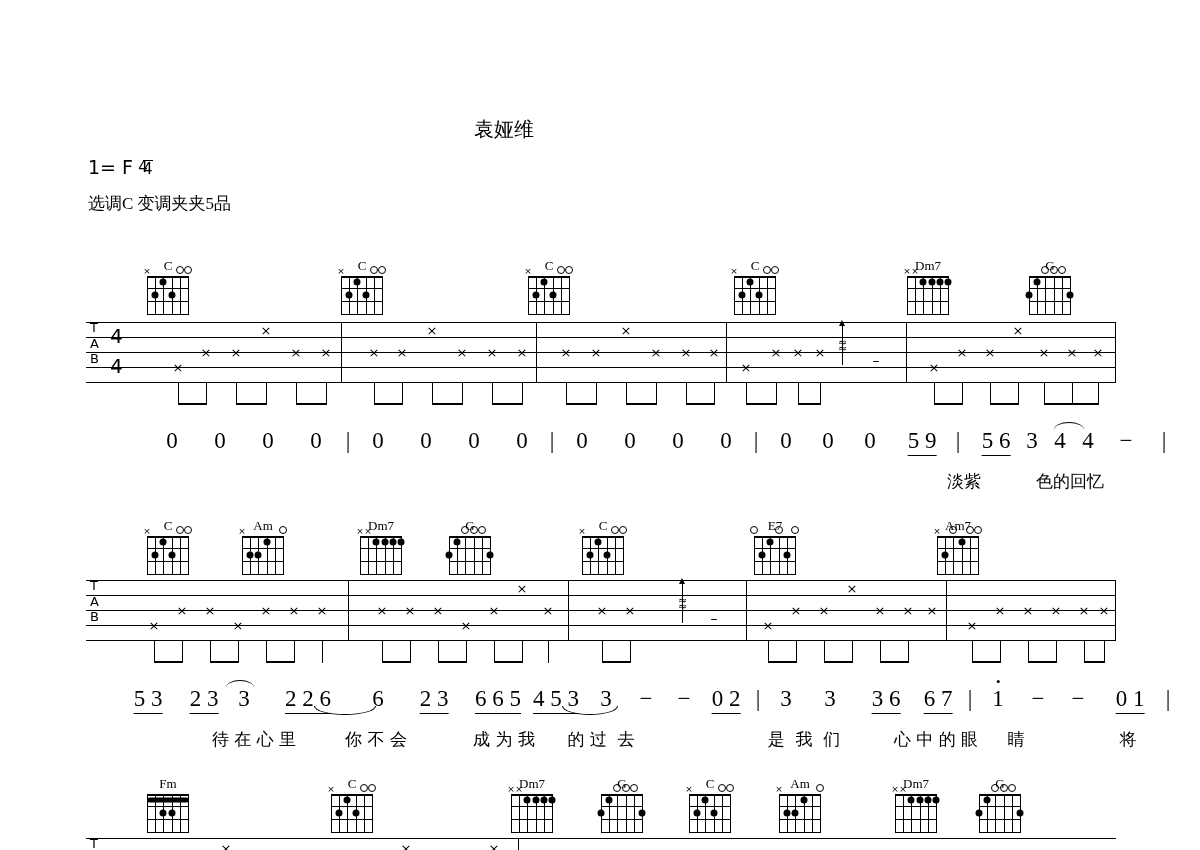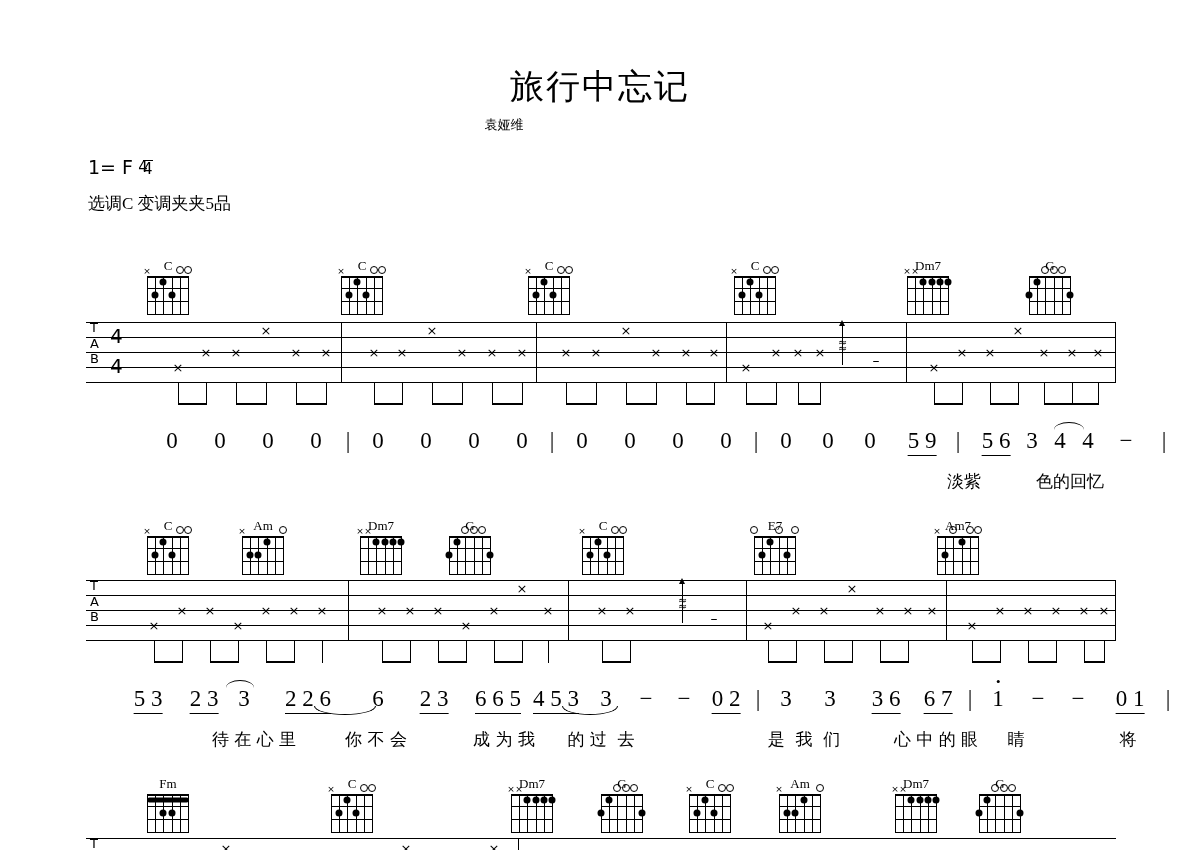--- a/index.html
+++ b/index.html
@@ -30,21 +30,21 @@
     font-size: 34px;
     letter-spacing: 2px;
     font-weight: 500;
   }
   .artist {
     position: absolute;
     top: 116px;
     left: 0;
     width: 1008px;
     text-align: center;
-    font-size: 13px;
+    font-size: 20px;
   }
   .keyblock {
     position: absolute;
     left: 88px;
     top: 156px;
     font-size: 19px;
   }
   .key-line1 {
     display: flex;
     align-items: center;
@@ -275,21 +275,20 @@
     position: absolute;
     transform: translateX(-50%);
     white-space: pre;
   }
 </style>
 </head>
 <body>
 
 <div class="sheet">
 
-  <div class="title">旅行中忘记</div>
   <div class="artist">袁娅维</div>
 
   <div class="keyblock">
     <div class="key-line1">
       <span>1= F</span>
       <span class="meter">
         <span class="num">4</span>
         <span class="den">4</span>
       </span>
     </div>

